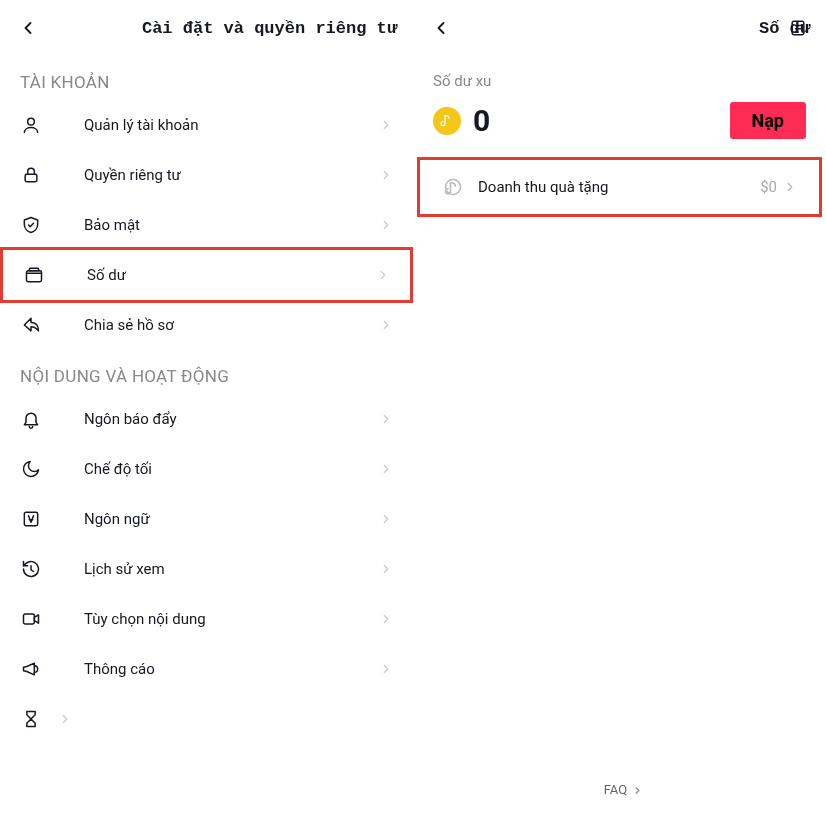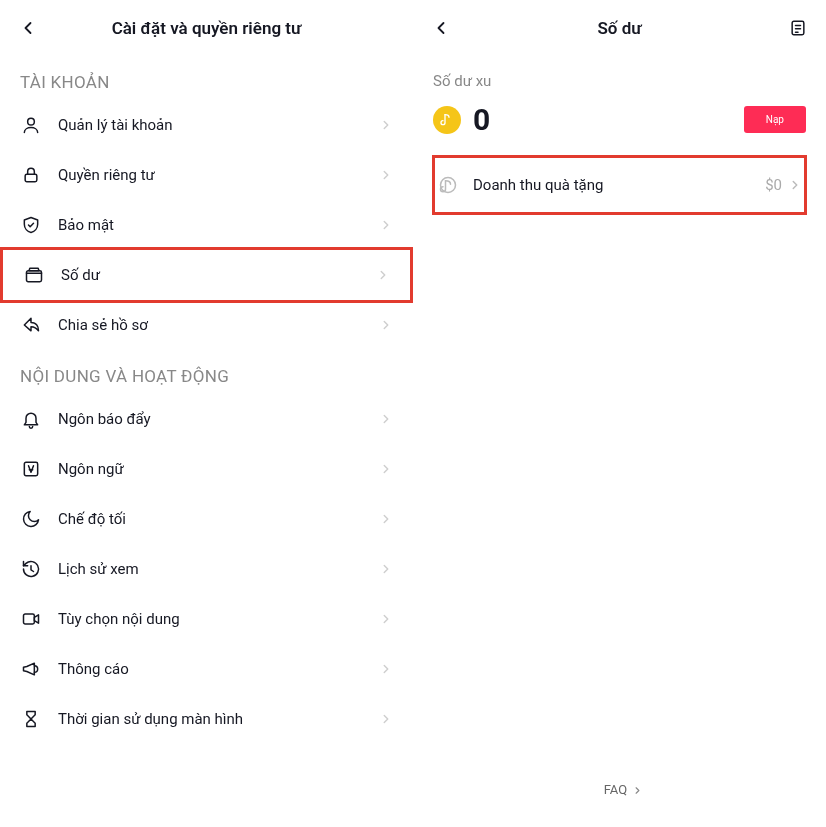--- a/index.html
+++ b/index.html
@@ -12,24 +12,25 @@
   }
   .pane {
     width: 413px;
     height: 827px;
     background: #fff;
     position: relative;
   }
   .header {
     display: flex;
     align-items: center;
-    justify-content: center;
+    justify-content: flex-end;
     height: 56px;
     position: relative;
     padding: 11px 16px;
+    font-family: Liberation Mono, monospace;
   }
   .back-btn {
     position: absolute;
     left: 16px;
     top: 50%;
     transform: translateY(-50%);
     width: 24px;
     height: 24px;
     display: flex;
     align-items: center;
@@ -69,20 +70,21 @@
     width: 22px;
     height: 22px;
     margin-right: 16px;
     display: flex;
     align-items: center;
     justify-content: center;
     flex-shrink: 0;
   }
   .row .label {
     flex: 1;
+    margin-left: 26px;
   }
   .row .chev {
     color: #cfcfcf;
   }
   .highlight-red {
     border: 3px solid #e23b2f;
     margin: -3px 0;
   }
   .balance-sub {
     font-size: 15px;
@@ -105,32 +107,32 @@
     margin-right: 12px;
   }
   .balance-num {
     font-size: 30px;
     font-weight: 700;
     color: #161823;
     flex: 1;
   }
   .recharge-btn {
     background: #fe2c55;
-    color: #ffffff;
-    font-size: 10px;
-    font-weight: 400;
+    color: #000000;
+    font-size: 18px;
+    font-weight: 700;
     border-radius: 3px;
     padding: 8px 22px;
   }
   .gift-row {
     display: flex;
     align-items: center;
-    padding: 16px 2px;
+    padding: 16px 22px;
     border: 3px solid #e23b2f;
-    margin: 0 19px;
+    margin: 0 4px;
   }
   .gift-row .g-icon {
     width: 22px;
     height: 22px;
     margin-right: 14px;
     display:flex;align-items:center;justify-content:center;
   }
   .gift-row .g-label {
     flex: 1;
     font-size: 15px;
@@ -256,50 +258,50 @@
       <svg width="14" height="14" viewBox="0 0 24 24" fill="none" stroke="#cfcfcf" stroke-width="2.5" stroke-linecap="round" stroke-linejoin="round">
           <polyline points="9 18 15 12 9 6"></polyline>
         </svg>
     </span>
   </div>
 
 
   <div class="row">
     <span class="icon">
       <svg width="20" height="20" viewBox="0 0 24 24" fill="none" stroke="#161823" stroke-width="1.8" stroke-linecap="round" stroke-linejoin="round">
+          <path d="M21 13A9 9 0 1 1 11 3a7 7 0 0 0 10 10z"></path>
+        </svg>
+    </span>
+    <span class="label">Chế độ tối</span>
+    <span class="chev">
+      <svg width="14" height="14" viewBox="0 0 24 24" fill="none" stroke="#cfcfcf" stroke-width="2.5" stroke-linecap="round" stroke-linejoin="round">
+          <polyline points="9 18 15 12 9 6"></polyline>
+        </svg>
+    </span>
+  </div>
+
+  <div class="row">
+    <span class="icon">
+      <svg width="20" height="20" viewBox="0 0 24 24" fill="none" stroke="#161823" stroke-width="1.8" stroke-linecap="round" stroke-linejoin="round">
           <rect x="4" y="4" width="16" height="16" rx="2"></rect>
           <path d="M9 8l3 8 3-8"></path>
           <path d="M10 13h4"></path>
         </svg>
     </span>
     <span class="label">Ngôn ngữ</span>
     <span class="chev">
       <svg width="14" height="14" viewBox="0 0 24 24" fill="none" stroke="#cfcfcf" stroke-width="2.5" stroke-linecap="round" stroke-linejoin="round">
           <polyline points="9 18 15 12 9 6"></polyline>
         </svg>
     </span>
   </div>
 
   <div class="row">
     <span class="icon">
       <svg width="20" height="20" viewBox="0 0 24 24" fill="none" stroke="#161823" stroke-width="1.8" stroke-linecap="round" stroke-linejoin="round">
-          <path d="M21 13A9 9 0 1 1 11 3a7 7 0 0 0 10 10z"></path>
-        </svg>
-    </span>
-    <span class="label">Chế độ tối</span>
-    <span class="chev">
-      <svg width="14" height="14" viewBox="0 0 24 24" fill="none" stroke="#cfcfcf" stroke-width="2.5" stroke-linecap="round" stroke-linejoin="round">
-          <polyline points="9 18 15 12 9 6"></polyline>
-        </svg>
-    </span>
-  </div>
-
-  <div class="row">
-    <span class="icon">
-      <svg width="20" height="20" viewBox="0 0 24 24" fill="none" stroke="#161823" stroke-width="1.8" stroke-linecap="round" stroke-linejoin="round">
           <path d="M3 12a9 9 0 1 0 3-6.7L3 8"></path>
           <polyline points="3 3 3 8 8 8"></polyline>
           <polyline points="12 8 12 13 15 15"></polyline>
         </svg>
     </span>
     <span class="label">Lịch sử xem</span>
     <span class="chev">
       <svg width="14" height="14" viewBox="0 0 24 24" fill="none" stroke="#cfcfcf" stroke-width="2.5" stroke-linecap="round" stroke-linejoin="round">
           <polyline points="9 18 15 12 9 6"></polyline>
         </svg>
@@ -335,21 +337,20 @@
         </svg>
     </span>
   </div>
 
   <div class="row">
     <span class="icon">
       <svg width="20" height="20" viewBox="0 0 24 24" fill="none" stroke="#161823" stroke-width="1.8" stroke-linecap="round" stroke-linejoin="round">
           <path d="M7 3h10v4l-5 5 5 5v4H7v-4l5-5-5-5V3z"></path>
         </svg>
     </span>
-    <span class="label">Thời gian sử dụng màn hình</span>
     <span class="chev">
       <svg width="14" height="14" viewBox="0 0 24 24" fill="none" stroke="#cfcfcf" stroke-width="2.5" stroke-linecap="round" stroke-linejoin="round">
           <polyline points="9 18 15 12 9 6"></polyline>
         </svg>
     </span>
   </div>
 </div>
 
 <div class="pane">
   <div class="header">

